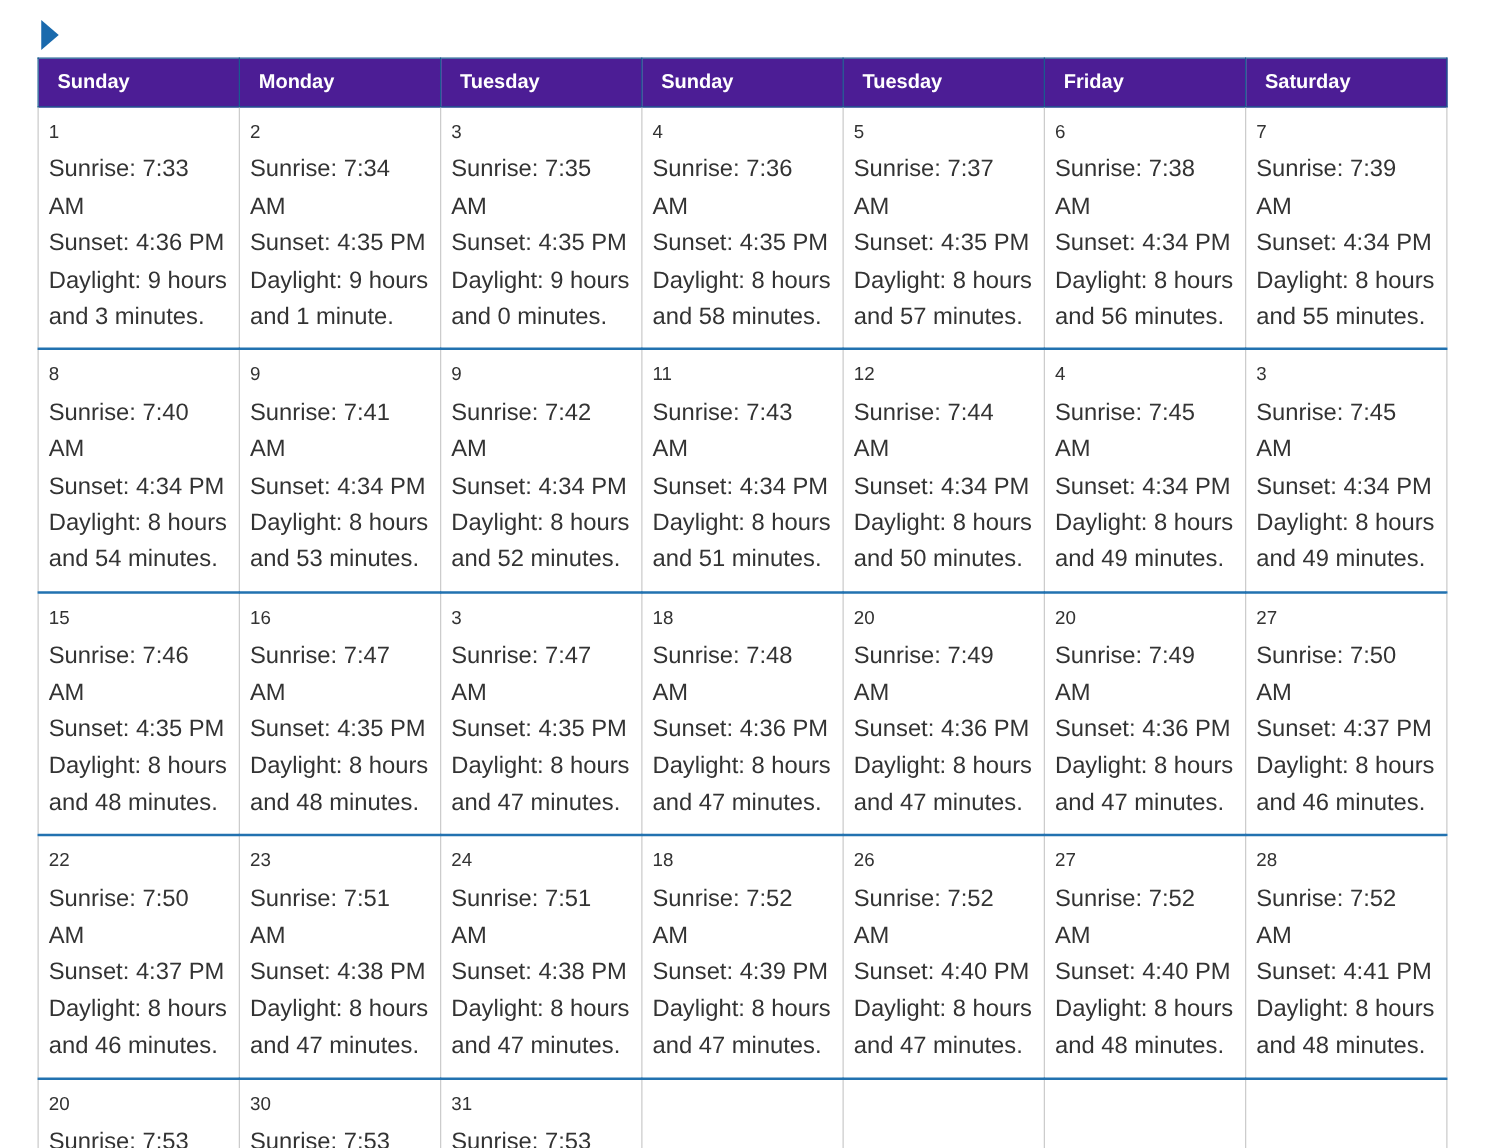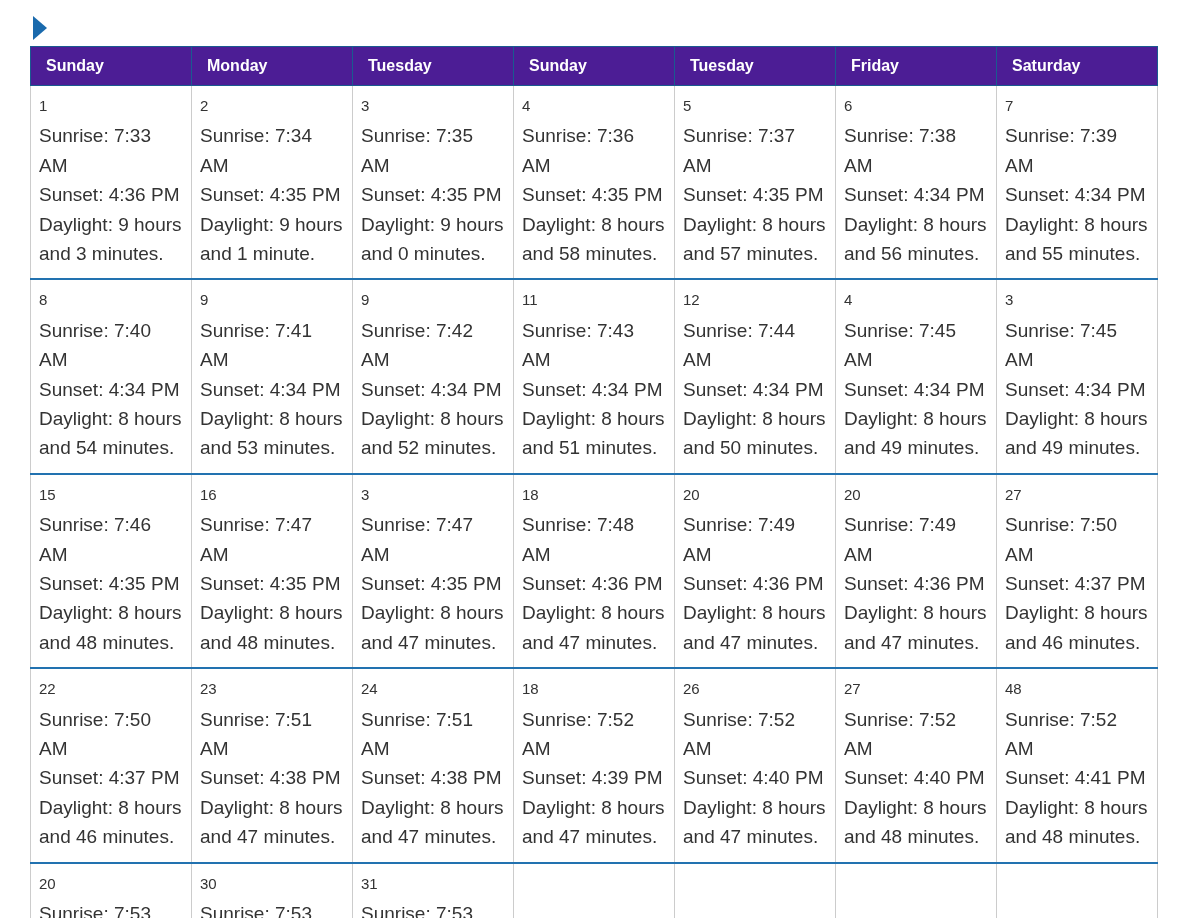--- a/index.html
+++ b/index.html
@@ -238,21 +238,21 @@
         </td>
         <td>
           <div class="day-number">26</div>
           <div class="day-info">Sunrise: 7:52 AM<br>Sunset: 4:40 PM<br>Daylight: 8 hours<br>and 47 minutes.</div>
         </td>
         <td>
           <div class="day-number">27</div>
           <div class="day-info">Sunrise: 7:52 AM<br>Sunset: 4:40 PM<br>Daylight: 8 hours<br>and 48 minutes.</div>
         </td>
         <td>
-          <div class="day-number">48</div>
+          <div class="day-number">28</div>
           <div class="day-info">Sunrise: 7:52 AM<br>Sunset: 4:41 PM<br>Daylight: 8 hours<br>and 48 minutes.</div>
         </td>
       </tr>
       <tr>
         <td>
           <div class="day-number">20</div>
           <div class="day-info">Sunrise: 7:53 AM<br>Sunset: 4:42 PM<br>Daylight: 8 hours<br>and 49 minutes.</div>
         </td>
         <td>
           <div class="day-number">30</div>

